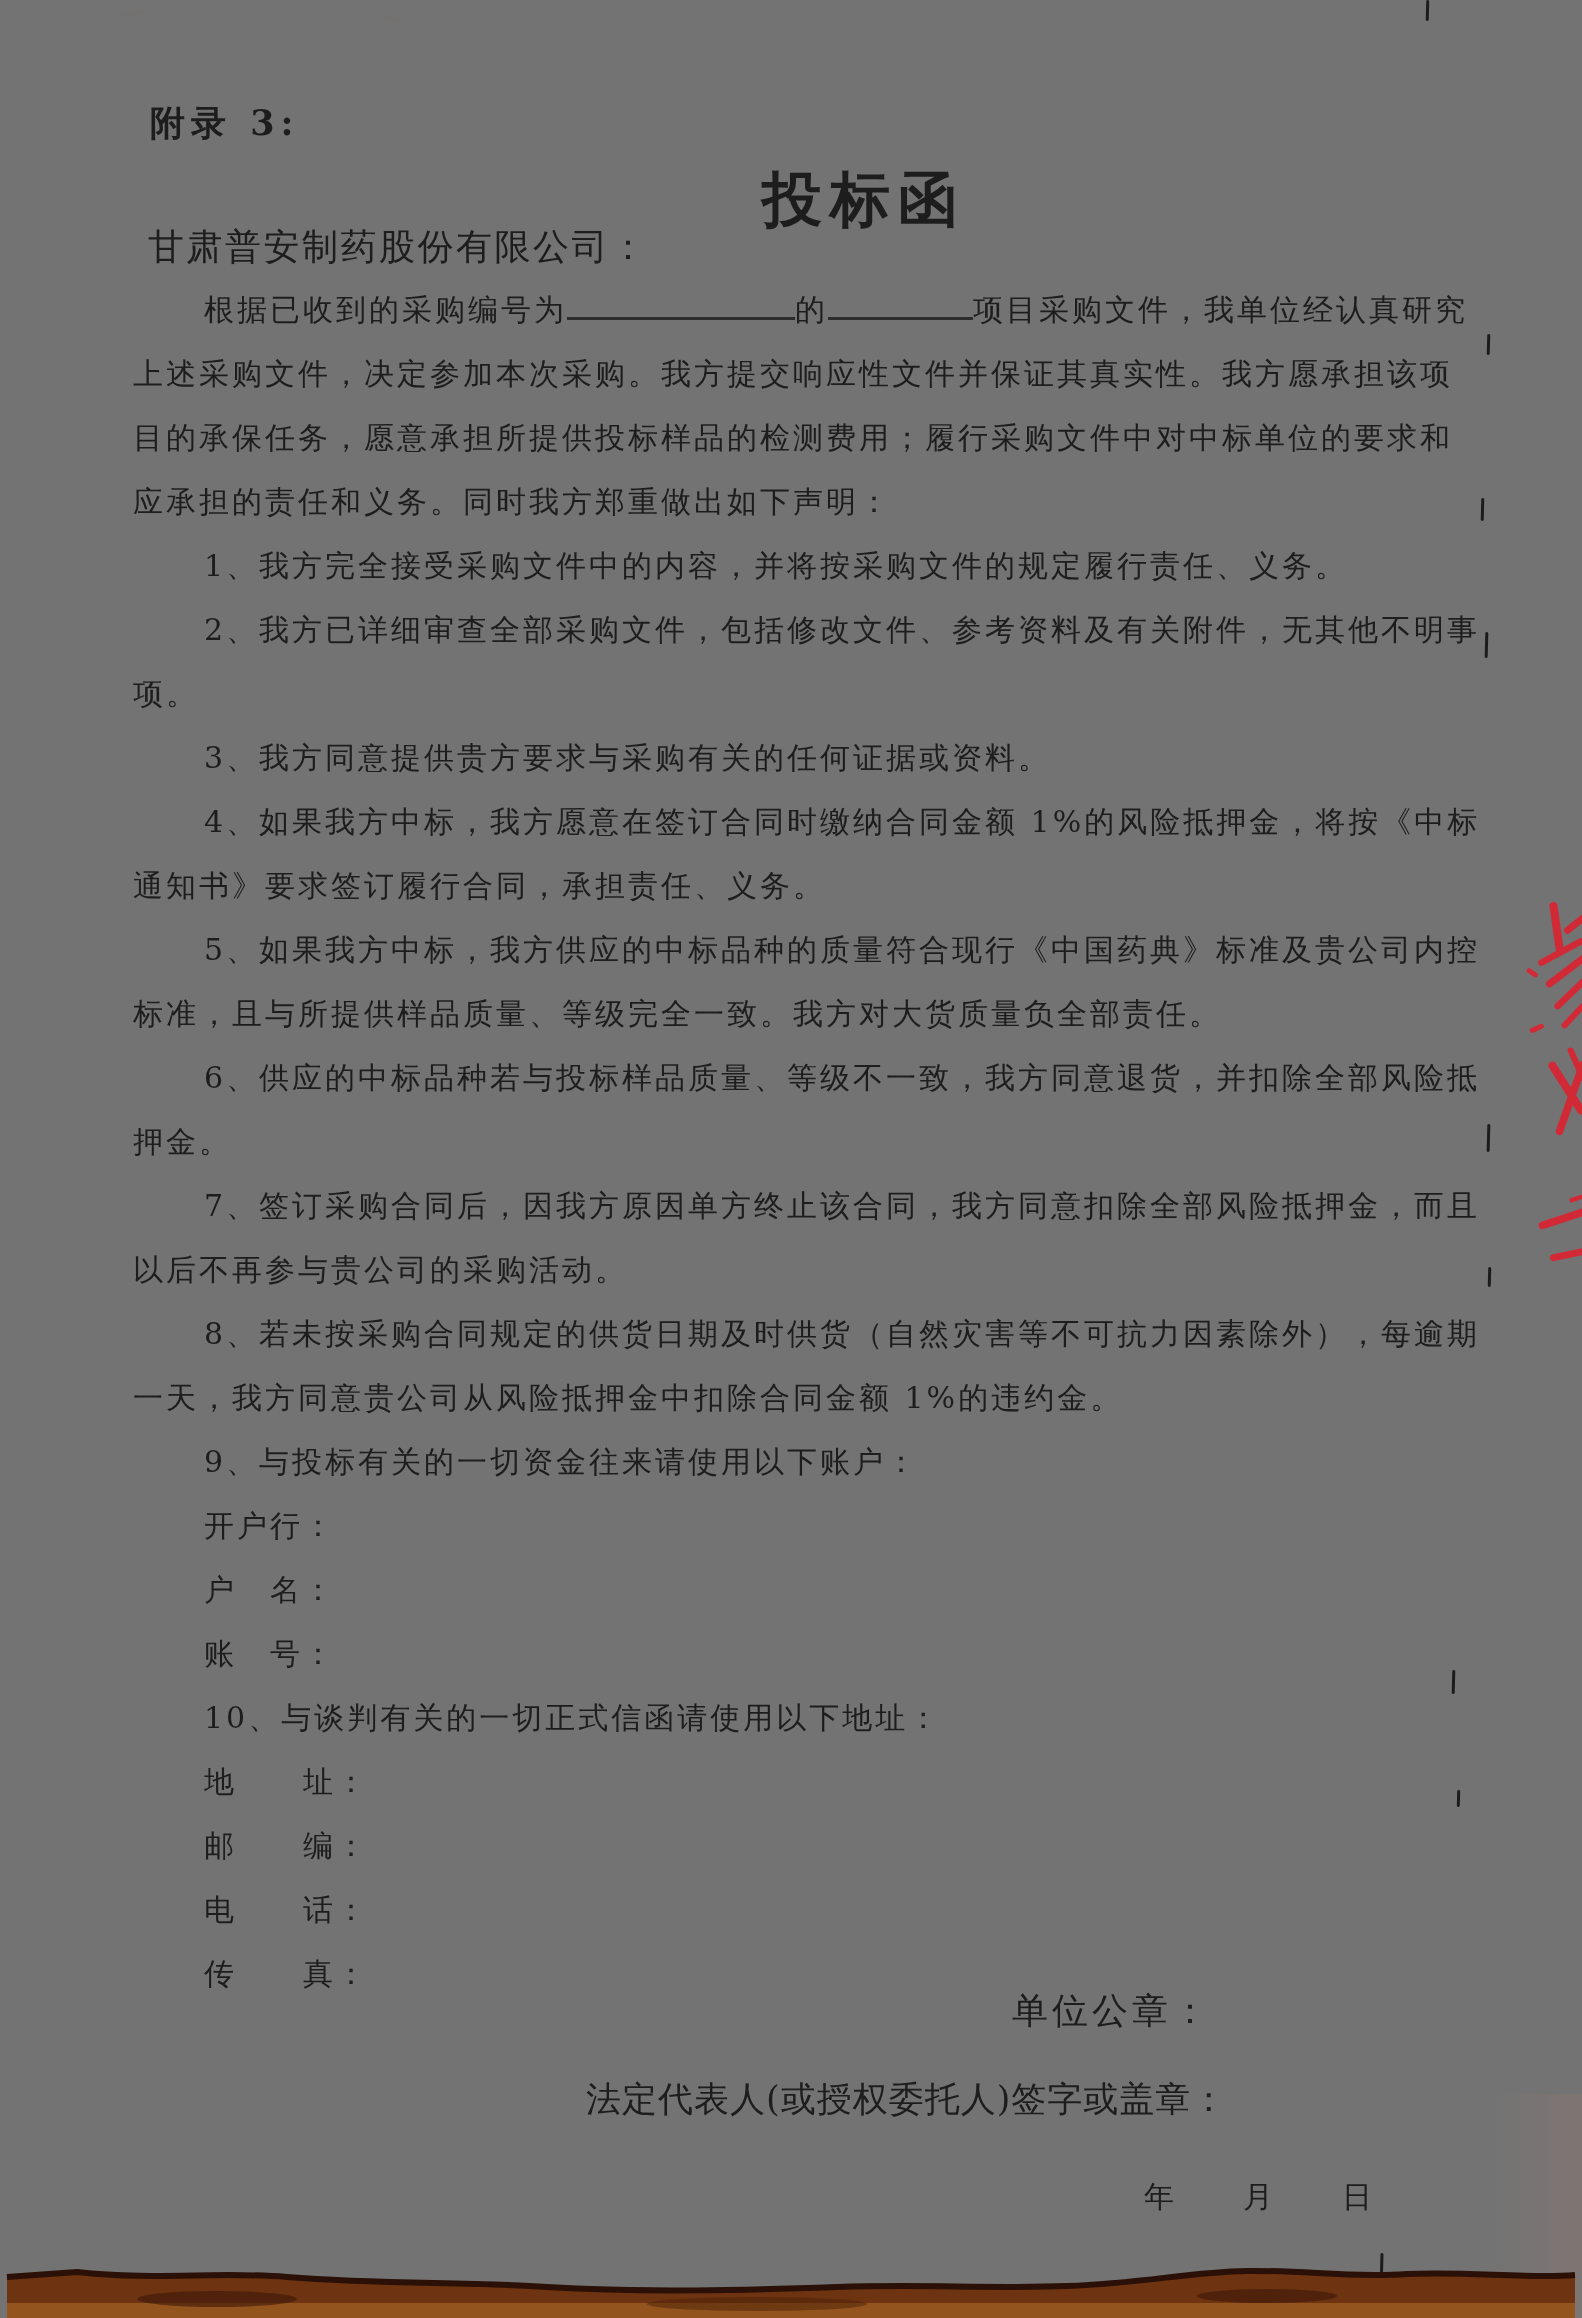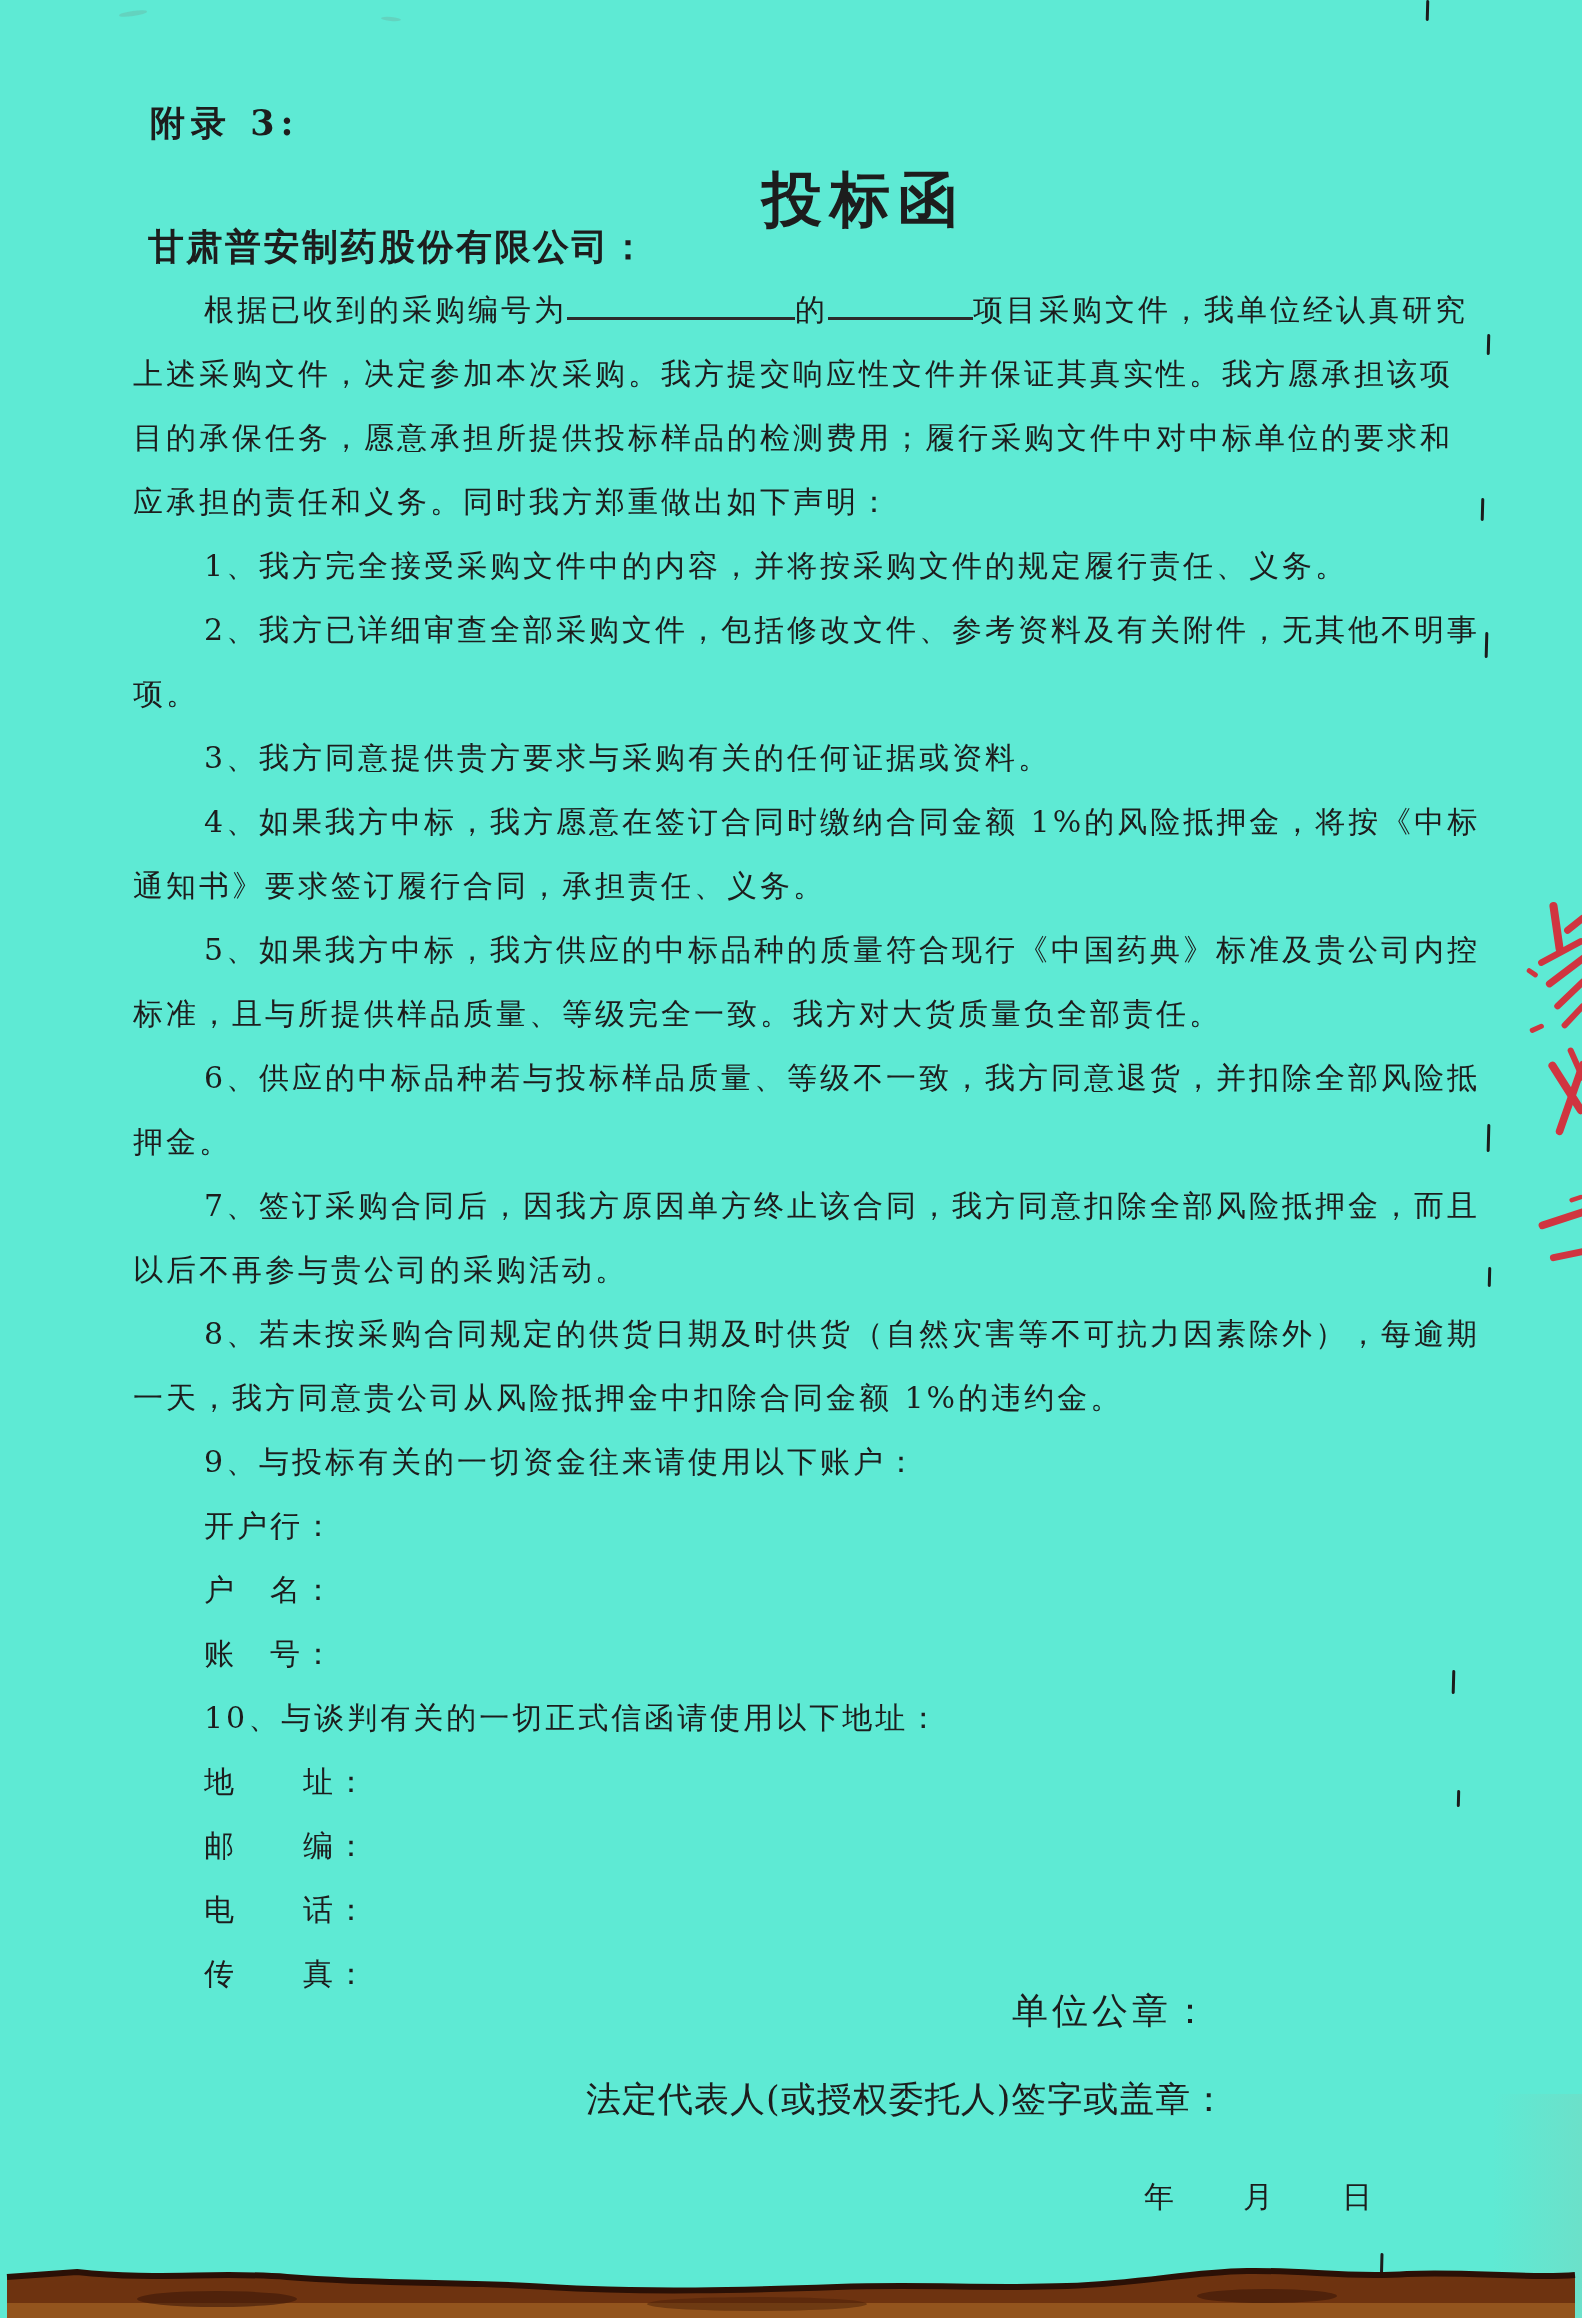--- a/index.html
+++ b/index.html
@@ -1,34 +1,34 @@
 <!DOCTYPE html>
 <html style="font-size:8px"><head>
 <meta charset="utf-8">
 <style>
   html,body{margin:0;padding:0;background:#d9d9d9;}
   .page{
     position:relative;
     width:1582px;height:2319px;
-    background:#5eead4;
+    background:#737373;
     overflow:hidden;
     font-family:"DejaVu Serif","Liberation Serif",serif;
     color:#1d1d1d;
   }
   .appendix{
     position:absolute;left:150px;top:100px;
     font-size:35px;font-weight:bold;letter-spacing:6px;
   }
   .doc-title{
     position:absolute;left:762px;top:160px;
     font-size:60px;font-weight:bold;letter-spacing:8px;
   }
   .salutation{
     position:absolute;left:148px;top:223px;
-    font-size:36px;font-weight:bold;letter-spacing:2.5px;
+    font-size:36px;font-weight:normal;letter-spacing:2.5px;
   }
   .bodycol{
     position:absolute;left:133px;top:278px;width:1377px;
     font-size:30px;letter-spacing:3px;
   }
   .bline{height:64px;line-height:64px;white-space:nowrap;}
   .ind{text-indent:71px;}
   .blank{
     display:inline-block;
     border-bottom:3px solid #2c2c2c;

